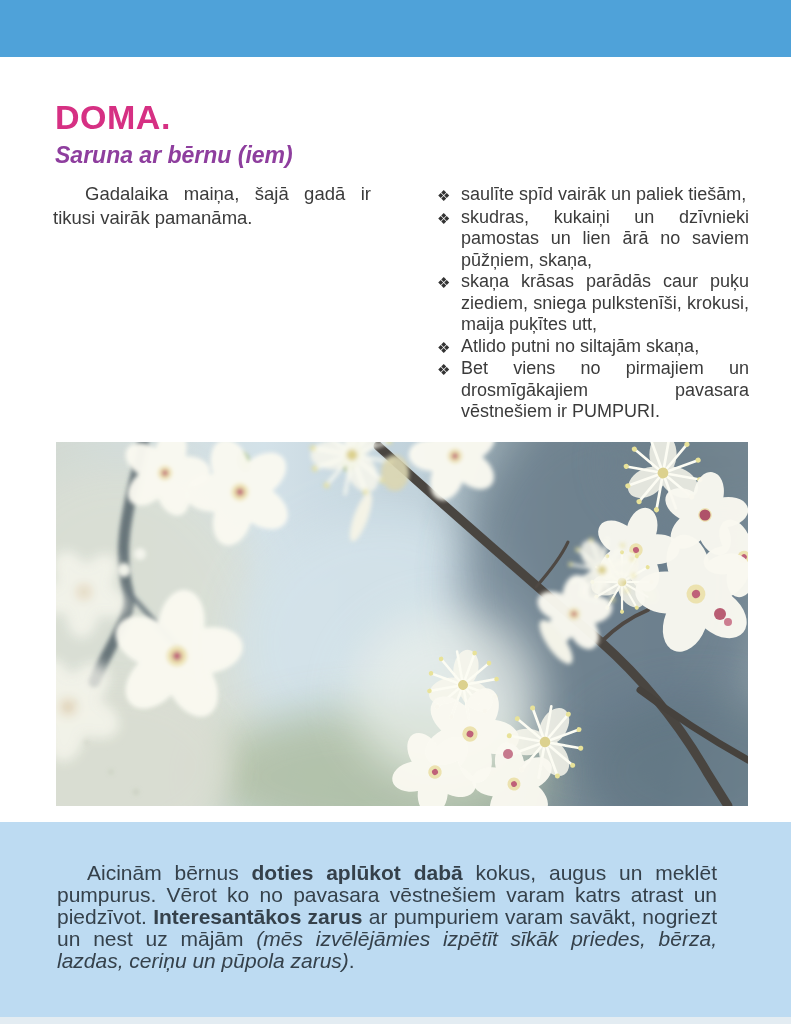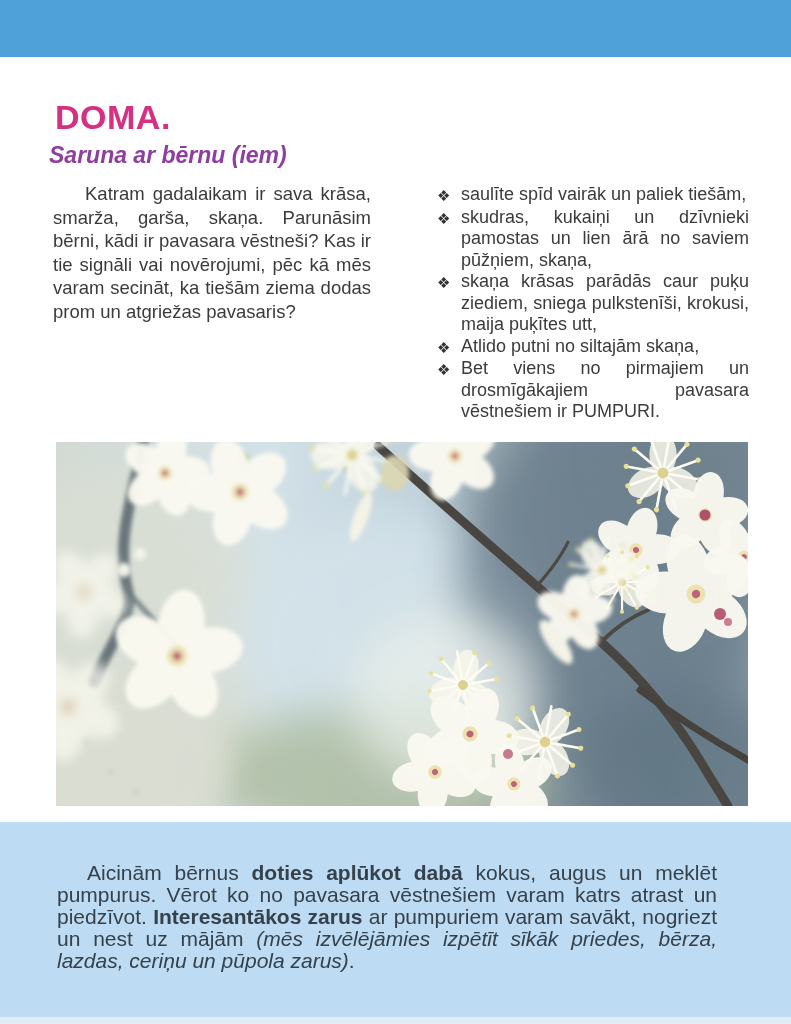--- a/index.html
+++ b/index.html
@@ -10,21 +10,21 @@
   .topbar{
     position:absolute;left:0;top:0;width:791px;height:57px;
     background:var(--top-bar-color,#4fa2d9);
   }
   .page-title{
     position:absolute;left:55px;top:98px;margin:0;
     font-size:34px;font-weight:bold;letter-spacing:.5px;
     color:var(--title-color,#d63083);
   }
   .page-subtitle{
-    position:absolute;left:49px;top:142px;margin:0;
+    position:absolute;left:55px;top:142px;margin:0;
     font-size:23px;font-style:italic;font-weight:600;
     color:var(--subtitle-color,#8e3e9e);
   }
   .col-left{
     position:absolute;left:53px;top:182px;width:318px;
     font-size:18.5px;line-height:23.5px;text-align:justify;
     color:var(--body-text-color,#3b3b3b);
   }
   .col-left p{margin:0;text-indent:32px;}
   .col-left .note{font-style:italic;font-size:17.5px;line-height:23px;text-indent:10px;}
@@ -59,21 +59,21 @@
 </style>
 </head>
 <body>
 
 <div class="topbar"></div>
 
 <h1 class="page-title">DOMA.</h1>
 <h2 class="page-subtitle">Saruna ar bērnu (iem)</h2>
 
 <div class="col-left">
-  <p>Katram gadalaikam ir sava krāsa, smarža, garša, skaņa. Parunāsim bērni, kādi ir pavasara vēstneši? Kas ir tie signāli vai novērojumi, pēc kā mēs varam secināt, ka tiešām ziema dodas prom un atgriežas pavasaris?</p>
+  <p>Gadalaika maiņa, šajā gadā ir tikusi vairāk pamanāma.</p>
 </div>
 
 <div class="col-right">
   <ul class="signs">
     <li>
       <span class="blt">❖</span>
       <span class="li-t">saulīte spīd vairāk un paliek tiešām,</span>
     </li>
     <li>
       <span class="blt">❖</span>

